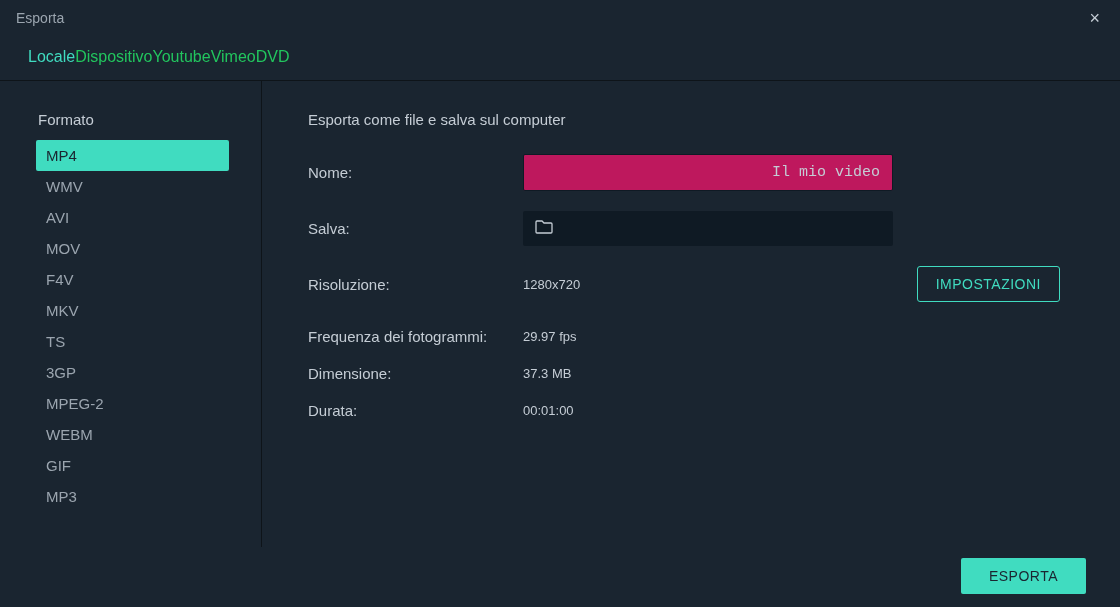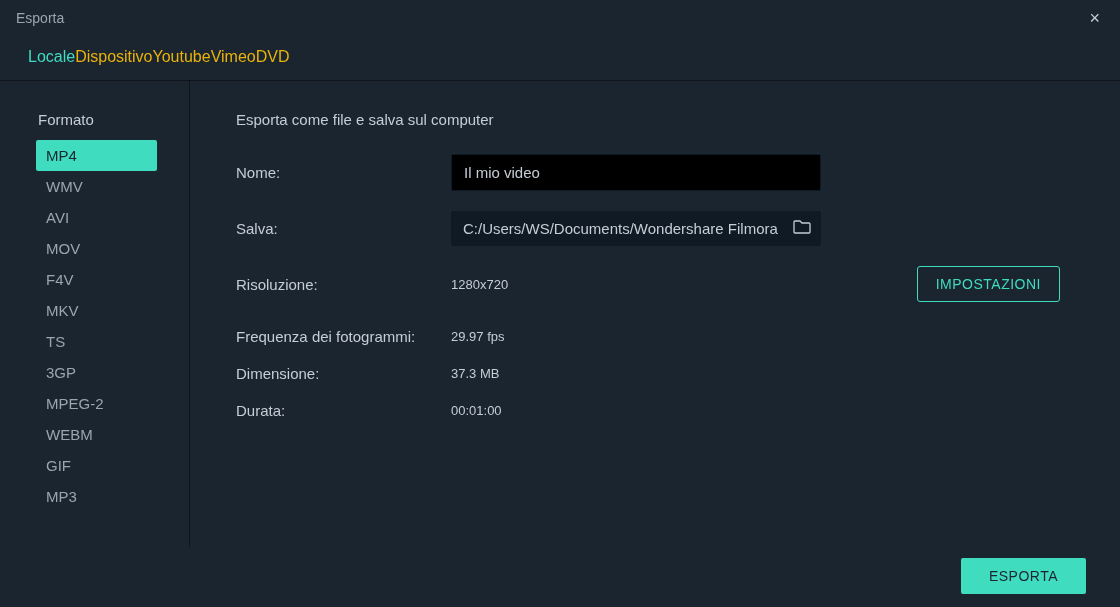--- a/index.html
+++ b/index.html
@@ -26,33 +26,33 @@
       cursor: pointer;
       padding: 4px 8px;
     }
     .tabs {
       display: flex;
       padding: 12px 28px 8px;
       border-bottom: 1px solid #0e1419;
       font-size: 16px;
     }
     .tab {
-      color: #eab308;
+      color: #22c55e;
       cursor: pointer;
       padding-bottom: 6px;
     }
     .tab.active {
       color: #40dcc0;
     }
     .body {
       display: flex;
       height: calc(100% - 36px - 47px - 58px);
     }
     .sidebar {
-      width: 190px;
+      width: 262px;
       border-right: 1px solid #0e1419;
       padding: 30px 0 0 38px;
     }
     .sidebar-title {
       color: #c5cdd5;
       margin-bottom: 12px;
       font-size: 15px;
     }
     .format-item {
       padding: 7px 0 7px 10px;
@@ -86,28 +86,29 @@
       width: 200px;
       color: #c5cdd5;
       font-size: 15px;
     }
     .row-value {
       color: #c5cdd5;
       font-size: 13px;
     }
     .row-settings { margin-bottom: 26px; margin-top: 8px; }
     .input-field {
-      background: #000000;
+      background: #be185d;
       border: 1px solid #0f1a24;
       color: #c5cdd5;
       padding: 9px 12px;
       width: 370px;
       font-size: 15px;
       border-radius: 2px;
-      font-family: Liberation Sans, sans-serif;
+      font-family: Liberation Mono, monospace;
+      text-align: right;
     }
     .path-wrap {
       background: #0f1a24;
       width: 370px;
       padding: 9px 10px 9px 12px;
       border-radius: 2px;
       display: flex;
       align-items: center;
       gap: 8px;
     }
@@ -188,21 +189,20 @@
     <div class="main-title">Esporta come file e salva sul computer</div>
 
     <div class="row">
       <div class="row-label">Nome:</div>
       <input class="input-field" value="Il mio video" style="">
     </div>
 
     <div class="row">
       <div class="row-label">Salva:</div>
       <div class="path-wrap">
-        <span class="path-text">C:/Users/WS/Documents/Wondershare Filmora</span>
         <span class="folder-icon">
           <svg width="18" height="14" viewBox="0 0 18 14">
               <path d="M1 2 a1 1 0 0 1 1-1 h5 l2 2 h7 a1 1 0 0 1 1 1 v8 a1 1 0 0 1 -1 1 H2 a1 1 0 0 1 -1 -1 Z" fill="none" stroke="#c5cdd5" stroke-width="1.3"></path>
             </svg>
         </span>
       </div>
     </div>
 
     <div class="row row-settings">
       <div class="row-label">Risoluzione:</div>

